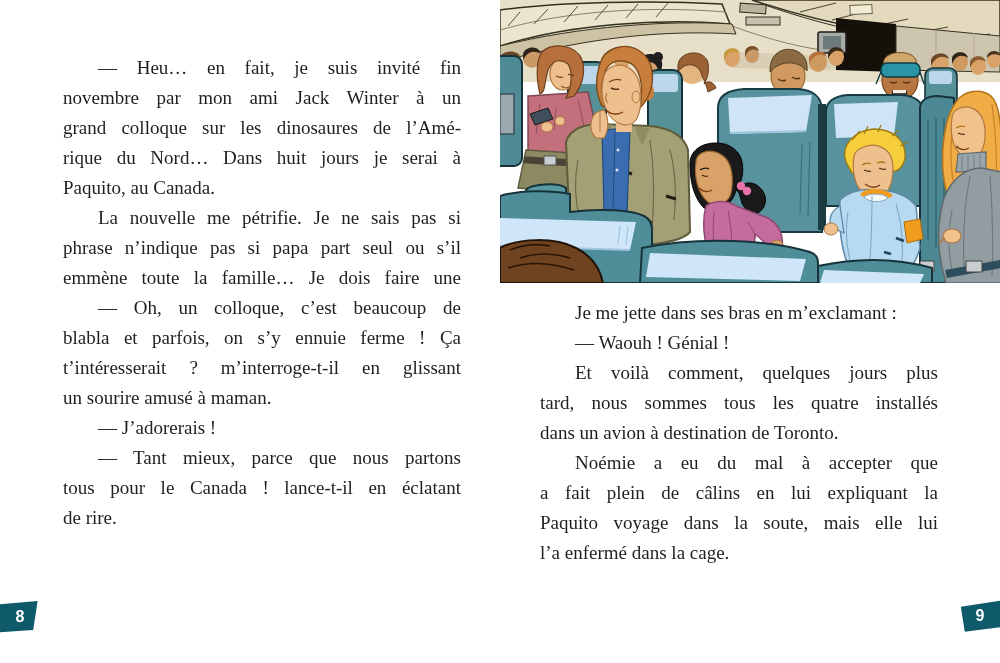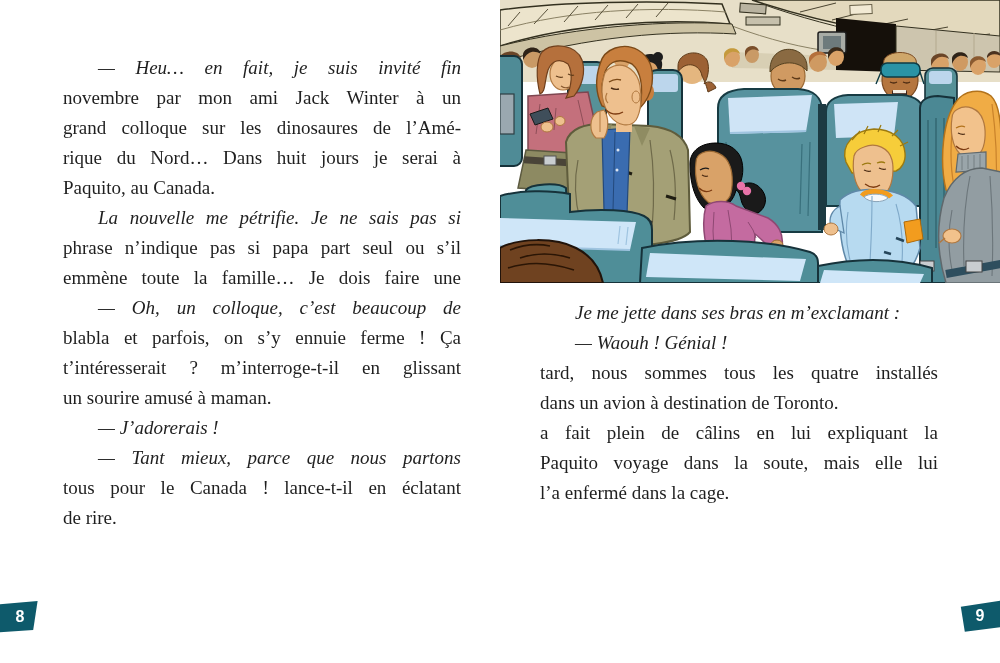--- a/index.html
+++ b/index.html
@@ -10,21 +10,21 @@
   }
   .spread{position:absolute;inset:0;background:#fff;}
   .text-block{
     position:absolute;width:398px;color:#1f1f1f;
     font-size:19px;line-height:30px;
   }
   #left-text{left:63px;top:53px;}
   #right-text{left:540px;top:298px;}
   .line{height:30px;}
   .line.just{text-align:justify;text-align-last:justify;}
-  .line.indent{padding-left:35px;font-style:italic;}
+  .line.indent{padding-left:35px;}
   .illustration{
     position:absolute;left:500px;top:0;width:500px;height:283px;margin:0;
   }
   .badge{
     position:absolute;width:40px;height:32px;background:#0e5a6b;
     color:#ffffff;font-family:"Liberation Sans","DejaVu Sans",sans-serif;
     font-weight:bold;font-size:16px;
     display:flex;align-items:center;justify-content:center;
   }
   .badge-left{left:0;top:601px;clip-path:polygon(0 10%,94% 0,83% 91%,0 98%);}
@@ -298,22 +298,24 @@
         <g>
           <path d="M0,248 C18,238 55,237 76,248 C92,256 100,268 103,283 L0,283 Z" fill="#6f4220" stroke="#21130a" stroke-width="2"></path>
           <path d="M10,250 q20,-8 40,-4 M20,258 q24,-8 50,0 M8,268 q30,-10 66,2" stroke="#2a1505" stroke-width="1.6" fill="none"></path>
         </g>
       </svg>
     </figure>
 
     <div class="text-block" id="right-text">
         <div class="line indent">Je me jette dans ses bras en m’exclamant :</div>
         <div class="line indent">— Waouh ! Génial !</div>
+        <div class="line indent just">Et voilà comment, quelques jours plus</div>
         <div class="line just">tard, nous sommes tous les quatre installés</div>
         <div class="line">dans un avion à destination de Toronto.</div>
+        <div class="line indent just">Noémie a eu du mal à accepter que</div>
         <div class="line just">a fait plein de câlins en lui expliquant la</div>
         <div class="line just">Paquito voyage dans la soute, mais elle lui</div>
         <div class="line">l’a enfermé dans la cage.</div>
       </div>
     <div class="badge badge-right">
       <span>9</span>
     </div>
   </section>
 </div>
 

